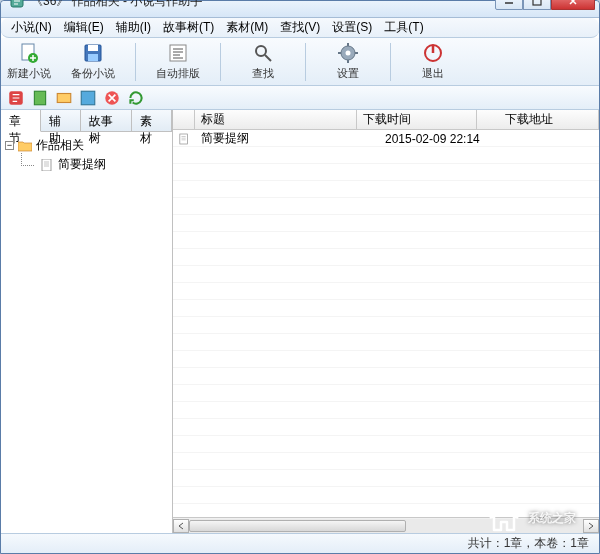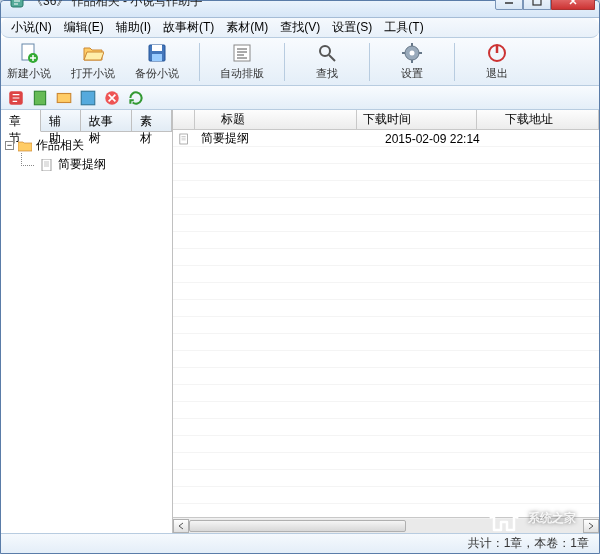--- a/index.html
+++ b/index.html
@@ -41,21 +41,21 @@
 .tree-node { display:flex; align-items:center; gap:4px; padding:1px 0;}
 .tree-children { padding-left: 16px; }
 .tree-children .tree-node::before { content:""; width:12px; height:12px; border-left:1px dotted #888; border-bottom:1px dotted #888; margin-right:2px; margin-top:-10px;}
 .expander { width:9px; height:9px; border:1px solid #888; display:flex;align-items:center;justify-content:center; font-size:9px; line-height:7px; cursor:pointer; background:#fff;}
 .folder-icon { width:14px; height:12px; }
 
 .content { flex: 1; display: flex; flex-direction: column; background:#fff;}
 .grid-header { height: 20px; display:flex; background: linear-gradient(#fdfdfd,#ececec); border-bottom:1px solid #c8c8c8;}
 .gh-cell { border-right:1px solid #c8c8c8; padding:2px 6px; display:flex; align-items:center;}
 .gh-cell.c0 { width: 22px; }
-.gh-cell.c1 { flex: 1; margin-left: 20px; }
+.gh-cell.c1 { flex: 1; }
 .gh-cell.c2 { width: 120px; }
 .gh-cell.c3 { width: 100px; margin-left: 22px; }
 .grid-body { flex:1; overflow:auto; background:repeating-linear-gradient(#fff,#fff 16px,#f4f4f4 16px,#f4f4f4 17px);}
 .grid-row { height:17px; display:flex; align-items:center;}
 .gr-cell { padding:0 6px; }
 .gr-cell.c0 { width:22px; display:flex;align-items:center;justify-content:center;}
 .gr-cell.c1 { flex:1; }
 .gr-cell.c2 { width:120px; }
 .gr-cell.c3 { width:100px; }
 .scroll-h { height:16px; border-top:1px solid #c8c8c8; display:flex; align-items:center; background:#f0f0f0;}
@@ -120,29 +120,20 @@
             <rect x="4" y="2" width="12" height="16" fill="#fff" stroke="#68a"></rect>
             <circle cx="15" cy="16" r="5" fill="#3a3"></circle>
             <path d="M15 13v6M12 16h6" stroke="#fff" stroke-width="1.5"></path>
           </svg>
         </span>
       <span class="tb-label">新建小说</span>
     </div>
     <div class="tb-btn">
       <span class="tb-icon">
           <svg viewBox="0 0 22 22">
-            <path d="M2 6h6l2 2h10v10H2z" fill="#fc6" stroke="#c83"></path>
-            <path d="M2 18L5 10h17l-3 8z" fill="#fea" stroke="#c83"></path>
-          </svg>
-        </span>
-      <span class="tb-label">打开小说</span>
-    </div>
-    <div class="tb-btn">
-      <span class="tb-icon">
-          <svg viewBox="0 0 22 22">
             <rect x="3" y="3" width="16" height="16" fill="#47b" stroke="#259" rx="1"></rect>
             <rect x="6" y="3" width="10" height="6" fill="#fff"></rect>
             <rect x="6" y="12" width="10" height="7" fill="#9cf"></rect>
           </svg>
         </span>
       <span class="tb-label">备份小说</span>
     </div>
     <div class="tb-sep"></div>
     <div class="tb-btn">
       <span class="tb-icon">

